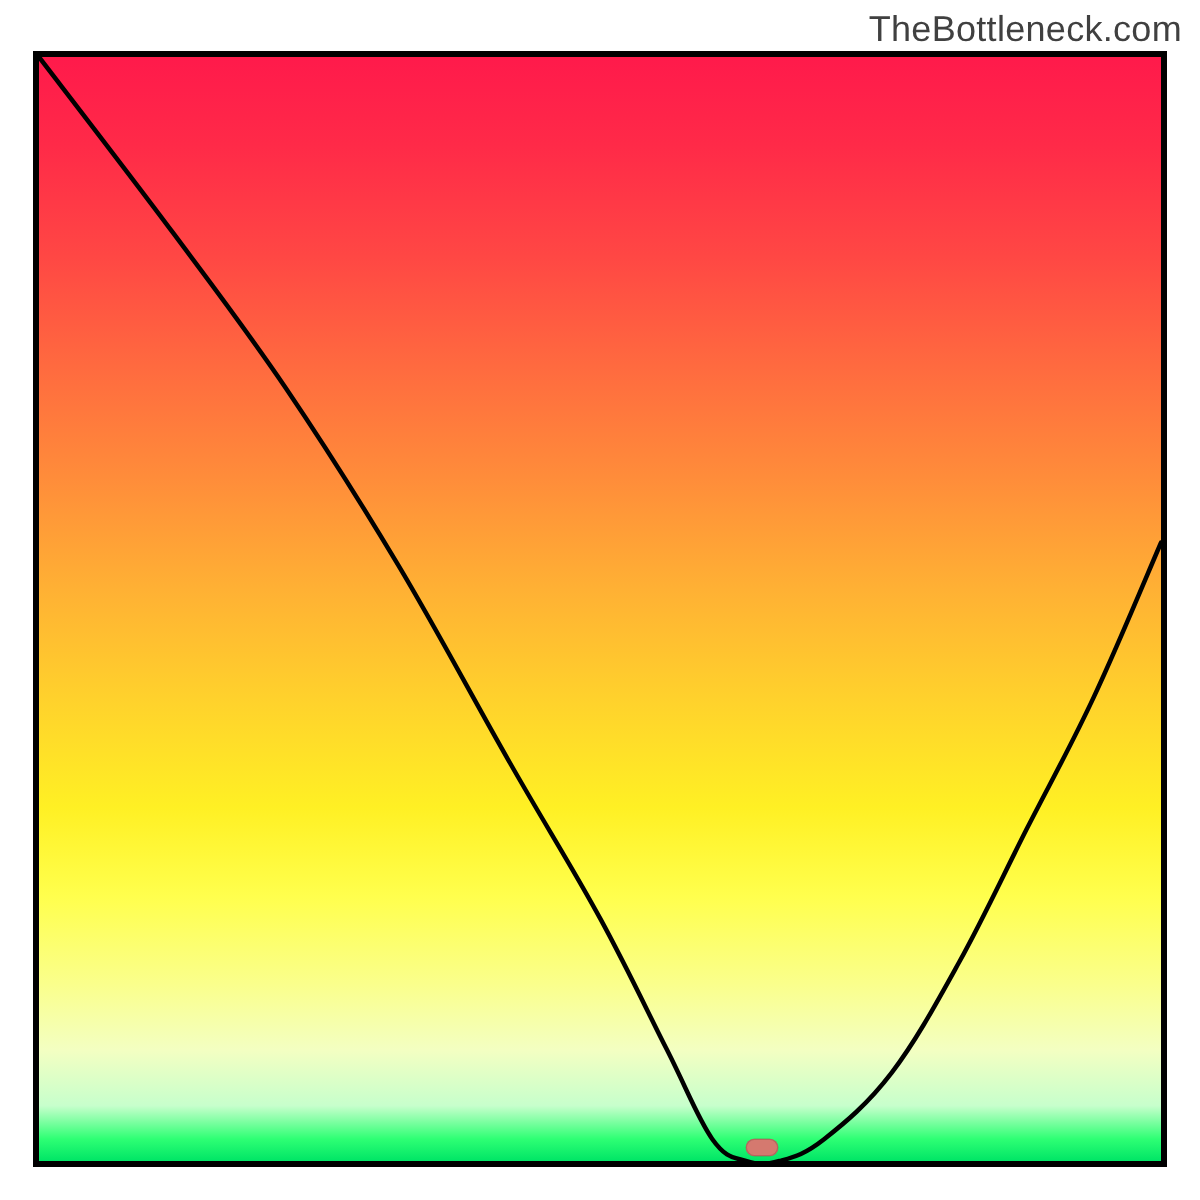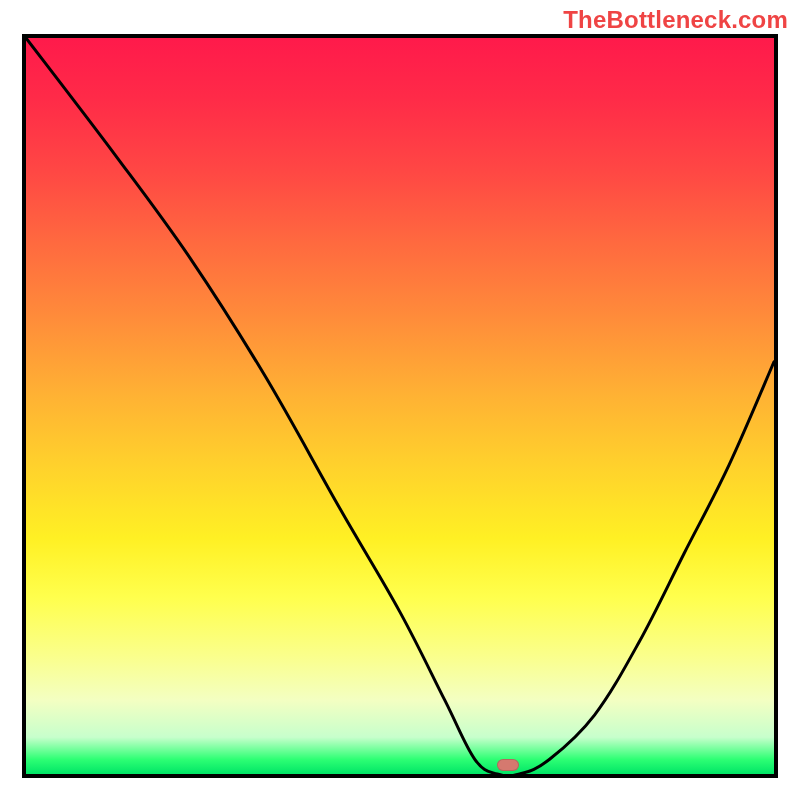--- a/index.html
+++ b/index.html
@@ -13,22 +13,22 @@
   .container {
     position: relative;
     width: 800px;
     height: 800px;
   }
   .watermark {
     position: absolute;
     top: 6px;
     right: 12px;
     font-size: 24px;
-    font-weight: 700;
-    color: #ef4444;
+    font-weight: 400;
+    color: #404040;
     letter-spacing: 0.2px;
   }
   .plot-frame {
     position: absolute;
     left: 22px;
     top: 34px;
     width: 756px;
     height: 744px;
     border: 4px solid #000000;
     box-sizing: border-box;

